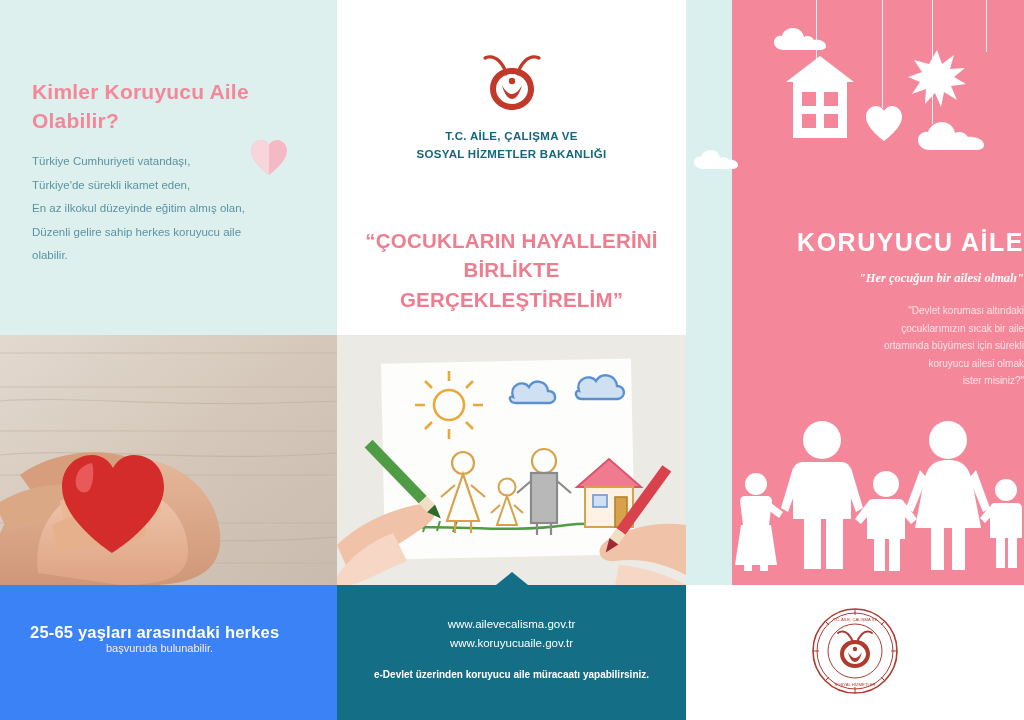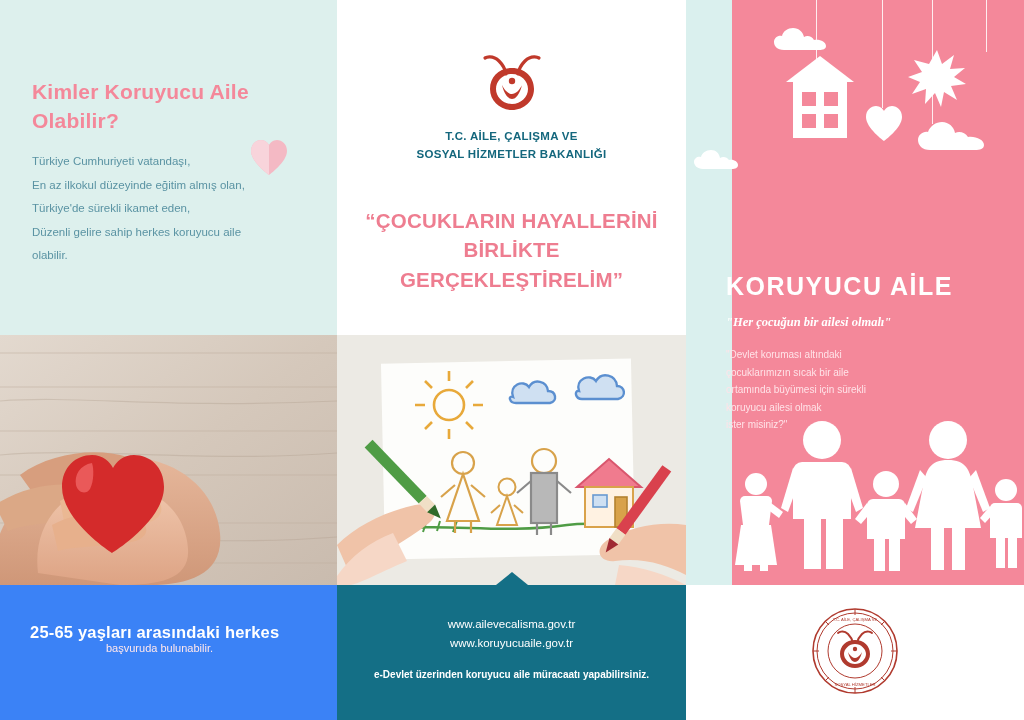--- a/index.html
+++ b/index.html
@@ -56,21 +56,21 @@
   .logo-wrap { display:flex; justify-content:center; }
   .ministry-text {
     margin-top: 14px;
     color: #14677d;
     font-size: 11.5px;
     font-weight: bold;
     line-height: 1.55;
     letter-spacing: .3px;
   }
   .slogan {
-    margin-top: 42px;
+    margin-top: 62px;
     color: #ee7d90;
     font-size: 20.5px;
     font-weight: bold;
     line-height: 1.45;
     letter-spacing: .2px;
     padding: 0 22px;
   }
 
   
   .p3-top {
@@ -80,22 +80,21 @@
     overflow: hidden;
   }
   .p3-pinkband {
     position: absolute;
     left: 46px; top: 0; bottom: 0; right: 0;
     background: #f4889a;
   }
   .p3-inner {
     position: absolute; inset: 0;
     padding-top: 228px;
-    text-align: left;
-    margin-top: 44px;
+    text-align: right;
   }
   .p3-title {
     color: #ffffff;
     font-size: 25px;
     font-weight: bold;
     letter-spacing: 1.5px;
     padding-left: 40px;
   }
   .p3-sub {
     margin-top: 14px;
@@ -178,22 +177,22 @@
 <body>
 
 <div class="brochure">
 
   <div class="p1-top">
     <div class="p1-title">
       <span>Kimler Koruyucu Aile Olabilir?</span>
     </div>
     <div class="p1-body">
       <div>Türkiye Cumhuriyeti vatandaşı,</div>
+      <div>Türkiye'de sürekli ikamet eden,</div>
       <div>En az ilkokul düzeyinde eğitim almış olan,</div>
-      <div>Türkiye'de sürekli ikamet eden,</div>
       <div>Düzenli gelire sahip herkes koruyucu aile</div>
       <div>olabilir.</div>
     </div>
     <div class="p1-heart">
       <svg width="40" height="40" viewBox="0 0 40 40">
         <path d="M20 37 C20 37 2 24 2 13 C2 6 7 2 12 2 C16 2 19 5 20 7 C21 5 24 2 28 2 C33 2 38 6 38 13 C38 24 20 37 20 37 Z" fill="#f4b9c4"></path>
         <path d="M20 37 C20 37 2 24 2 13 C2 6 7 2 12 2 C16 2 19 5 20 7 L20 37 Z" fill="#f8d4db"></path>
       </svg>
     </div>
   </div>

